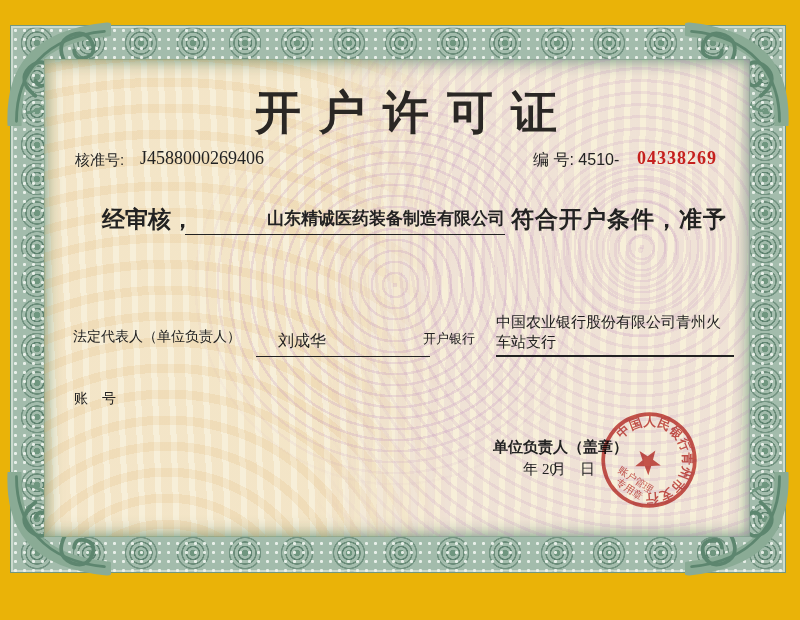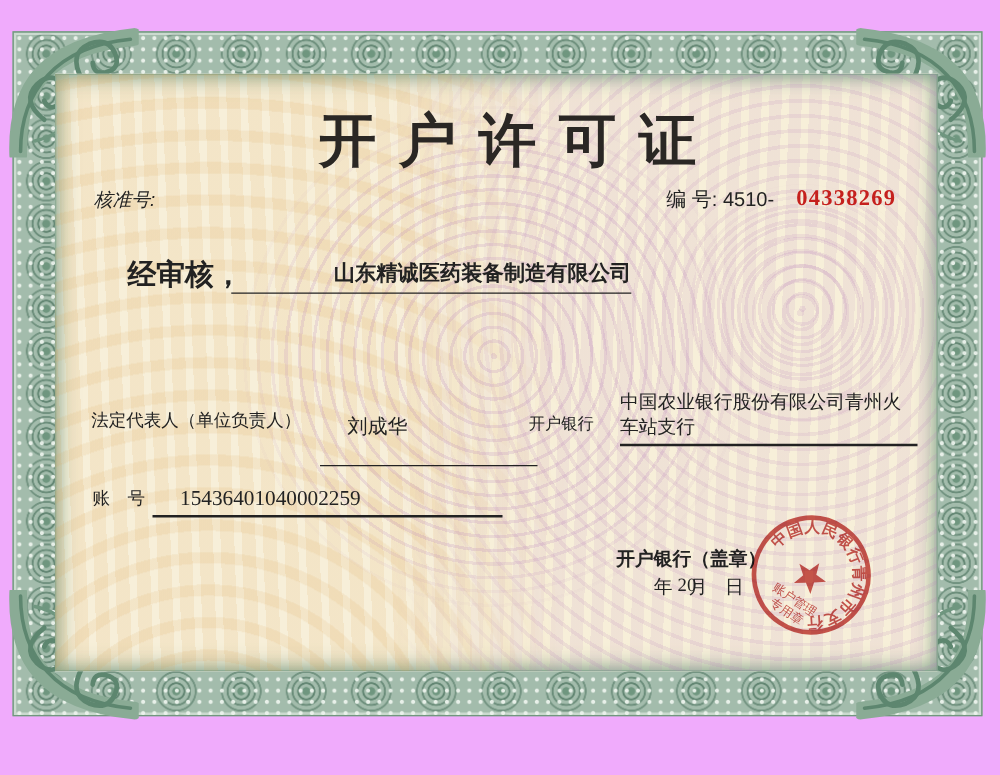--- a/index.html
+++ b/index.html
@@ -1,17 +1,17 @@
 <!DOCTYPE html>
 <html><head>
 <meta charset="utf-8">
 <style>
   html,body{margin:0;padding:0;}
   body{width:800px;height:620px;background:#ffffff;font-family:"Liberation Sans",sans-serif;}
-  .page{position:relative;width:800px;height:620px;background:#f0abfc;overflow:hidden;}
+  .page{position:relative;width:800px;height:620px;background:#eab308;overflow:hidden;}
 
   
   .frame{
     position:absolute;left:10px;top:25px;width:774px;height:546px;
     background-color:#a3bcac;
     background-image:
       radial-gradient(circle at 50% 50%, rgba(240,246,240,.9) 0 1.2px, rgba(240,246,240,0) 2px),
       radial-gradient(circle at 50% 50%, #6f967f 0 3px, rgba(111,150,127,0) 3.6px),
       radial-gradient(circle at 50% 50%, rgba(82,120,100,0) 5.5px, rgba(82,120,100,.85) 6px 7px,
         rgba(82,120,100,0) 7.5px 10px, rgba(82,120,100,.7) 10.5px 11.5px, rgba(82,120,100,0) 12px 14.5px,
@@ -64,36 +64,36 @@
   .rosette-small{left:498px;top:88px;width:200px;height:200px;opacity:.8;}
 
   
   .t{position:absolute;white-space:nowrap;color:#222;}
   .title{
     left:44px;top:82px;width:706px;text-align:center;
     font-family:"DejaVu Serif",serif;font-weight:700;
     font-size:46px;letter-spacing:18px;padding-left:18px;color:#2a2724;
   }
   .num{font-family:"Liberation Serif",serif;}
-  .approval-label{left:75px;top:151px;font-size:15px;font-style:italic;}
+  .approval-label{left:75px;top:151px;font-size:15px;}
   .approval-value{left:140px;top:148px;font-size:18px;}
   .serial{left:533px;top:150px;font-size:16px;}
   .serial-number{left:637px;top:148px;font-size:18px;font-weight:700;letter-spacing:1px;}
   .body1-prefix{left:102px;top:204px;font-size:23px;font-weight:700;}
   .company{
     left:185px;top:207px;width:320px;text-align:right;font-size:17px;
     font-family:"Liberation Serif",serif;font-weight:600;
     border-bottom:1.5px solid #222;padding-bottom:4px;white-space:nowrap;
   }
   .body1-suffix{left:511px;top:204px;font-size:23px;font-weight:700;letter-spacing:1px;}
   .body2{left:68px;top:254px;font-size:23px;font-weight:700;letter-spacing:1px;}
   .rep-label{left:73px;top:328px;font-size:14px;}
   .rep-value{
     left:256px;top:331px;width:152px;font-size:16px;text-align:left;padding-left:22px;
-    font-family:"Liberation Serif",serif;border-bottom:1.5px solid #222;padding-bottom:20px;
+    font-family:"Liberation Serif",serif;border-bottom:1.5px solid #222;padding-bottom:4px;
   }
   .bank-label{left:423px;top:330px;font-size:13px;}
   .bank-value{
     left:496px;top:312px;width:238px;font-size:15px;line-height:20px;white-space:normal;
     border-bottom:2px solid #222;padding-bottom:3px;
   }
   .acct-label{left:74px;top:390px;font-size:14px;}
   .acct-value{
     left:122px;top:389px;width:258px;font-size:17px;text-align:left;padding-left:22px;
     font-family:"Liberation Serif",serif;border-bottom:2px solid #222;padding-bottom:3px;
@@ -159,37 +159,38 @@
   <div class="panel">
     <div class="wm wm-orange"></div>
     <div class="wm wm-pink"></div>
     <div class="rosette rosette-main"></div>
     <div class="rosette rosette-small"></div>
   </div>
 
   <div class="t title">开户许可证</div>
 
   <div class="t approval-label">核准号:</div>
+  <div class="t approval-value num">J4588000269406</div>
 
   <div class="t serial">编  号: 4510-</div>
   <div class="t serial-number num" style="color:#c5201d;">04338269</div>
 
   <div class="t body1-prefix">经审核，</div>
   <div class="t company">山东精诚医药装备制造有限公司</div>
+  <div class="t body1-suffix">符合开户条件，准予</div>
 
   <div class="t rep-label">法定代表人（单位负责人）</div>
   <div class="t rep-value">刘成华</div>
 
   <div class="t bank-label">开户银行</div>
   <div class="t bank-value">中国农业银行股份有限公司青州火车站支行</div>
 
   <div class="t acct-label">账　号</div>
-  <div class="t acct-value">15436401040002259</div>
-
-  <div class="t issuer-label">开户银行（盖章）</div>
+
+  <div class="t issuer-label">单位负责人（盖章）</div>
   <div class="t date-prefix">20</div>
   <div class="t date-year">年</div>
   <div class="t date-month">月</div>
   <div class="t date-day">日</div>
 
   <svg class="stamp" viewBox="0 0 100 100">
     <defs>
       <path id="ringpath" d="M 17,50 A 33,33 0 1 1 83,50 A 33,33 0 1 1 17,50"></path>
     </defs>
     <g transform="rotate(34 50 50)" fill="#c23b38" stroke="none" opacity="0.92">

